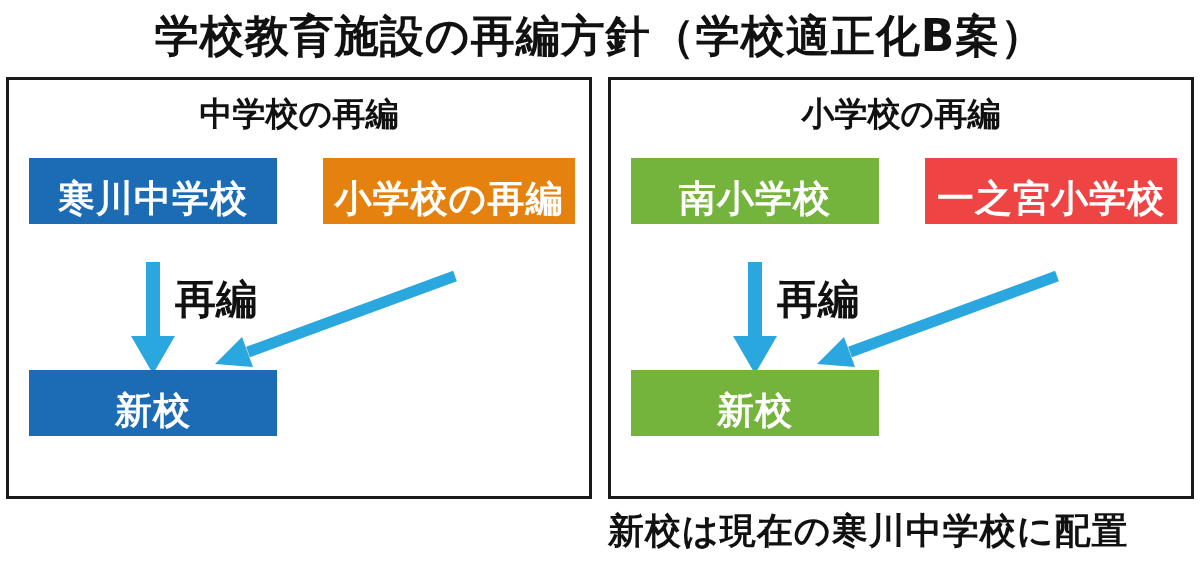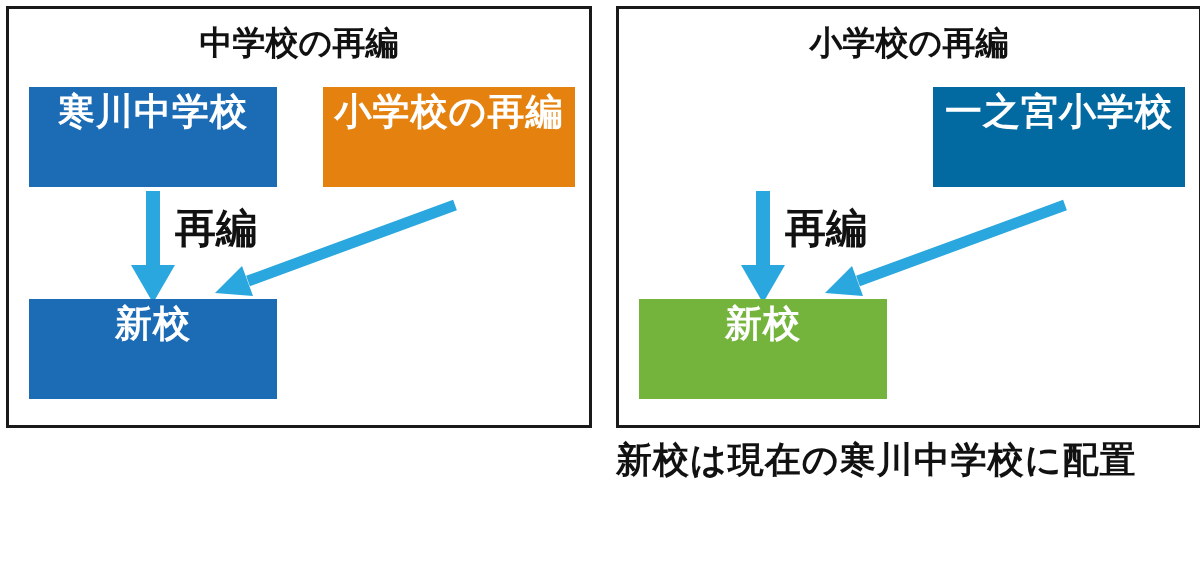--- a/index.html
+++ b/index.html
@@ -19,21 +19,21 @@
     font-weight: 700;
     letter-spacing: 1px;
     line-height: 1.2;
     margin: 4px 0 14px 0;
     color: #111;
   }
 
   .panels-row {
     display: flex;
     justify-content: space-between;
-    gap: 24px;
+    gap: 16px;
   }
   .column { width: 586px; display: flex; flex-direction: column; }
 
   .panel {
     position: relative;
     width: 586px;
     height: 422px;
     border: 3px solid #1a1a1a;
     background: #ffffff;
   }
@@ -45,27 +45,27 @@
     width: 100%;
     text-align: center;
     font-size: 33px;
     font-weight: 600;
     color: #111;
   }
 
   .school-box {
     position: absolute;
     display: flex;
-    align-items: flex-start;
+    align-items: flex-end;
     justify-content: center;
     color: #ffffff;
     font-size: 37px;
     font-weight: 700;
     letter-spacing: 1px;
-    height: 100px;
+    height: 66px;
   }
   .school-a   { left: 20px;  top: 78px;  width: 248px; }
   .school-b   { left: 314px; top: 78px;  width: 252px; }
   .new-school { left: 20px;  top: 290px; width: 248px; }
 
   .arrow-svg {
     position: absolute;
     left: 0; top: 0;
     width: 580px; height: 416px;
     pointer-events: none;
@@ -87,20 +87,21 @@
     letter-spacing: 1px;
     color: #111;
     white-space: nowrap;
   }
 </style>
 </head>
 <body>
 
 <div class="page">
 
+  <h1 class="page-title">学校教育施設の再編方針（学校適正化B案）</h1>
 
   <div class="panels-row">
 
     <div class="column">
       <div class="panel">
         <div class="panel-heading">中学校の再編</div>
 
         <svg class="arrow-svg" viewBox="0 0 580 416">
 
           <rect x="137" y="182" width="14" height="76" fill="#2aa7de"></rect>
@@ -132,21 +133,24 @@
 
         <svg class="arrow-svg" viewBox="0 0 580 416">
 
           <rect x="137" y="182" width="14" height="76" fill="#2aa7de"></rect>
           <polygon points="122,256 166,256 144,294" fill="#2aa7de"></polygon>
 
           <line x1="446" y1="196" x2="239" y2="272" stroke-width="11" stroke="#2aa7de"></line>
           <polygon points="206,284 244,287 233,257" fill="#2aa7de"></polygon>
         </svg>
 
-        <div class="school-box school-b" style="background-color: #0369a1;">
+        <div class="school-box school-a" style="background-color: rgb(116, 180, 60);">
+          <span>南小学校</span>
+        </div>
+        <div class="school-box school-b" style="background-color: #ef4444;">
           <span>一之宮小学校</span>
         </div>
 
         <div class="arrow-label">再編</div>
 
         <div class="school-box new-school" style="background-color: rgb(116, 180, 60);">
           <span>新校</span>
         </div>
       </div>
 

